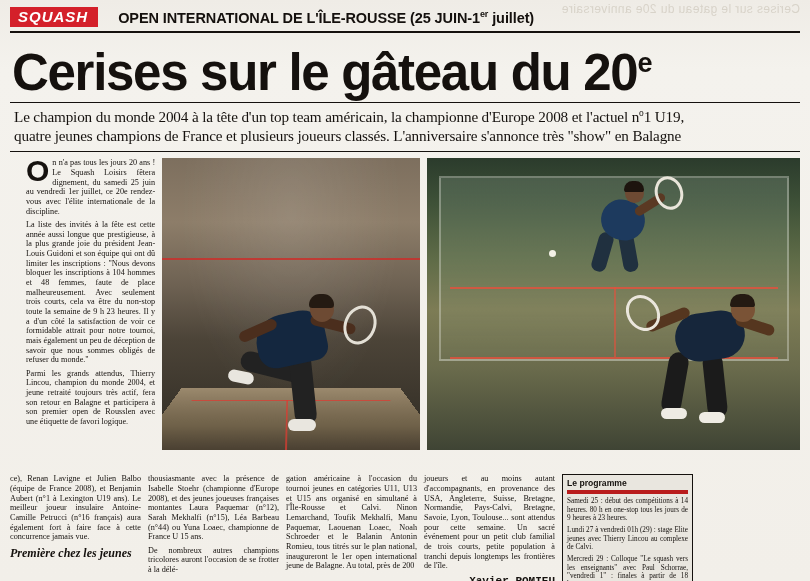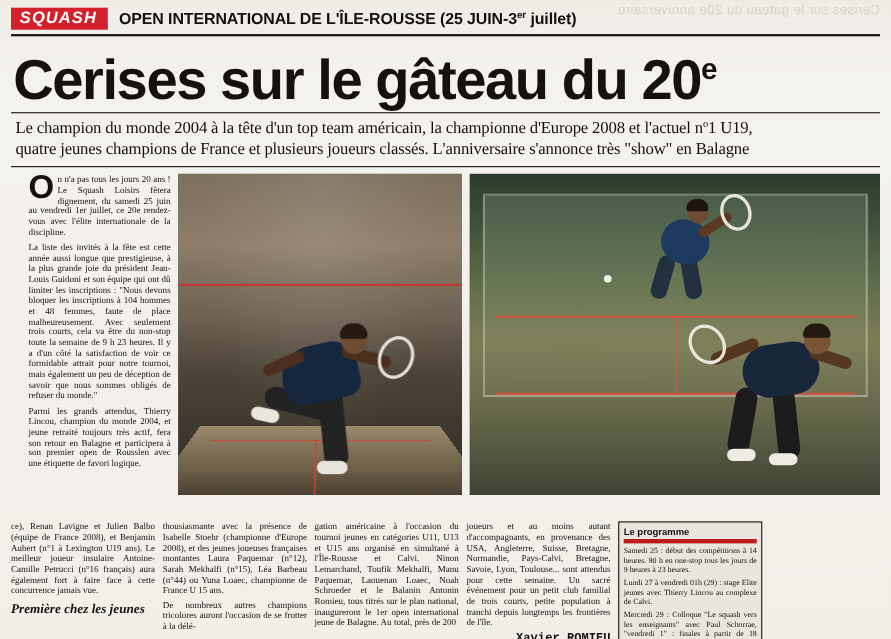--- a/index.html
+++ b/index.html
@@ -24,21 +24,21 @@
     position:absolute;top:2px;left:300px;width:500px;height:22px;
     font-family:"Liberation Sans", sans-serif;
     font-size:12px;color:#d8d3c9;letter-spacing:.4px;
     transform:scaleX(-1);
     pointer-events:none;user-select:none;
     white-space:nowrap;overflow:hidden;
   }
 
   
   .masthead{
-    display:flex;align-items:center;gap:10px;
+    display:flex;align-items:center;gap:20px;
     height:22px;margin:2px 0 0 0;
   }
   .squash-logo{
     background:#d4202a;color:#fff;
     font-family:"Liberation Sans", sans-serif;
     font-weight:bold;font-style:italic;
     font-size:15px;letter-spacing:1px;
     padding:2px 10px 3px 8px;
     line-height:1;
   }
@@ -252,21 +252,21 @@
 </head>
 <body>
 
 <div class="page">
 
   <div class="ghost">Cerises sur le gateau du 20e anniversaire</div>
 
   <div class="masthead">
     <div class="squash-logo">SQUASH</div>
     <div class="kicker">
-      <span>OPEN INTERNATIONAL DE L'ÎLE-ROUSSE (25 JUIN-3</span><sup>er</sup><span> juillet)</span>
+      <span>OPEN INTERNATIONAL DE L'ÎLE-ROUSSE (25 JUIN-1</span><sup>er</sup><span> juillet)</span>
     </div>
   </div>
   <div class="rule-top"></div>
 
   <div class="headline">
     <span>Cerises sur le gâteau du 20</span><sup>e</sup>
   </div>
   <div class="rule-head"></div>
 
   <div class="standfirst">

